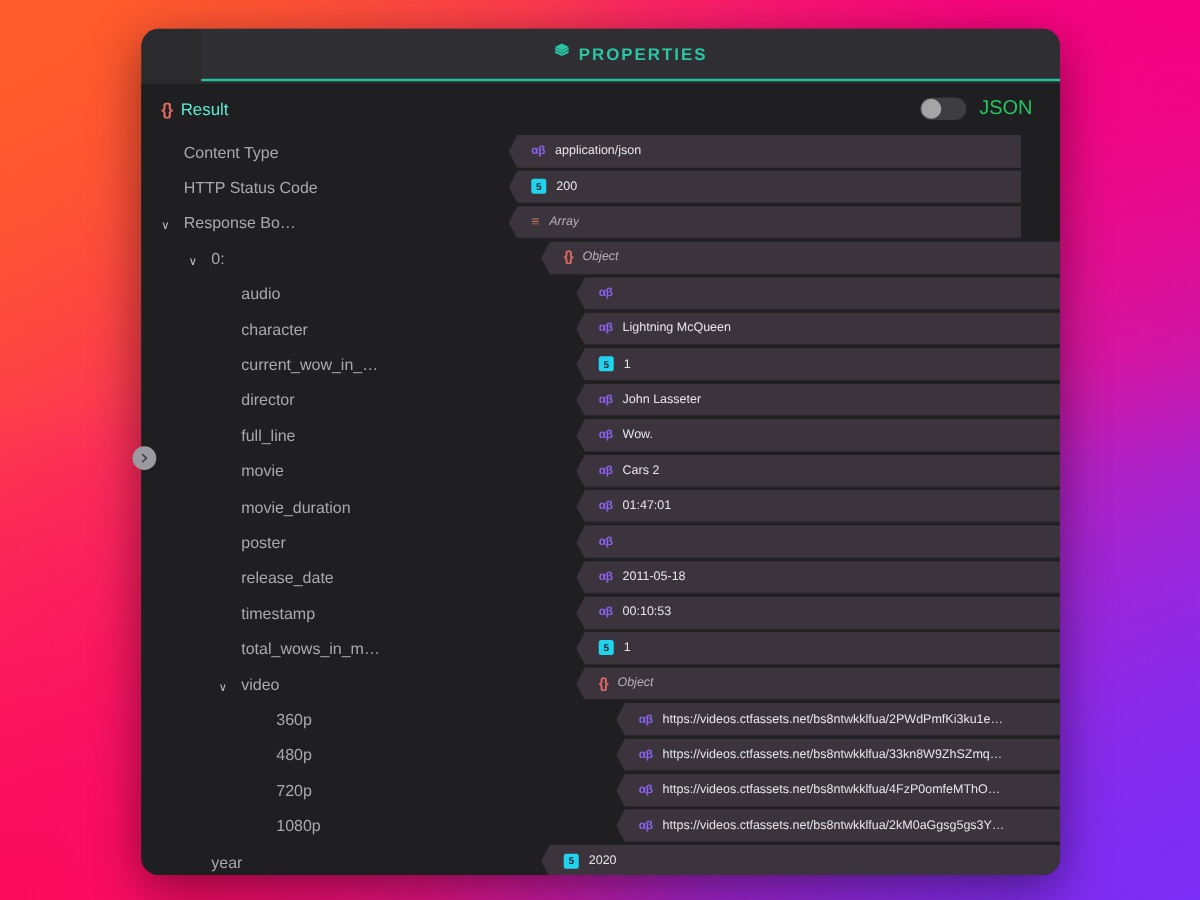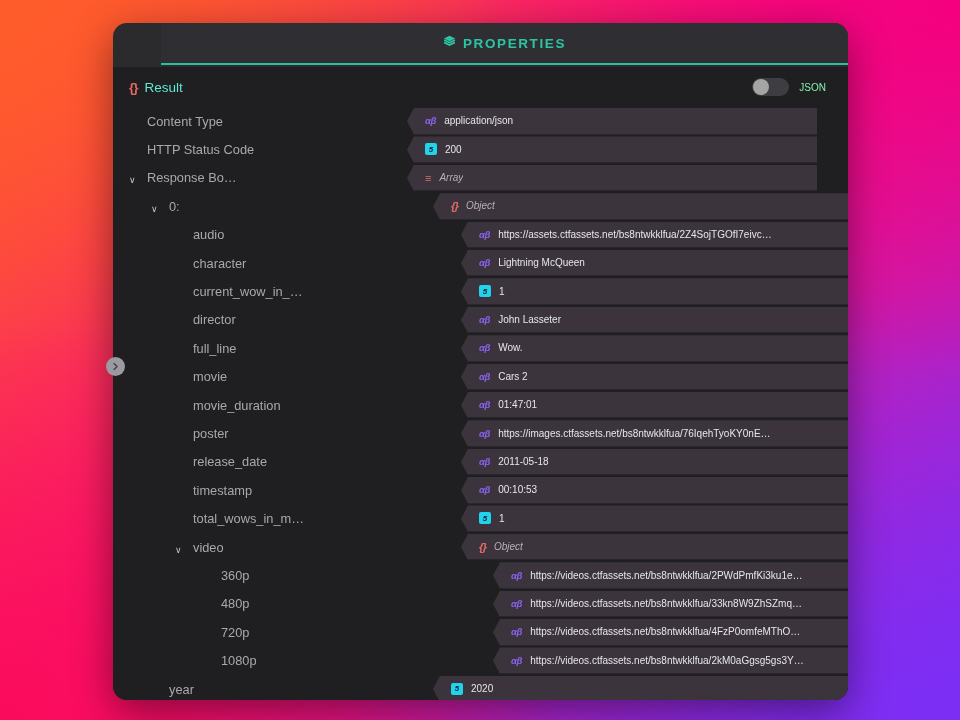--- a/index.html
+++ b/index.html
@@ -56,21 +56,21 @@
   }
   #toggle {
     width: 37px; height: 18px; border-radius: 9px;
     background: #3E3E42; position: relative; flex: none;
   }
   #toggle::after {
     content: ""; position: absolute; left: 1px; top: 1px;
     width: 16px; height: 16px; border-radius: 50%;
     background: #A5A5A5;
   }
-  #json-label { color: #86efac; font-size: 10px; }
+  #json-label { color: #22c55e; font-size: 16px; }
 
   
   #rows { position: relative; }
   .row {
     height: 28.4px; position: relative; display: flex; align-items: center;
   }
   .key {
     color: #A9A9AD; font-size: 12.8px; white-space: nowrap;
     position: relative; z-index: 3; display:flex; align-items:flex-end;
   }
@@ -90,21 +90,21 @@
     clip-path: polygon(7px 0, 100% 0, 100% 100%, 7px 100%, 0 50%);
     z-index: 2;
   }
   .val .vtext {
     color: #E6E6E8; font-size: 10px;
     white-space: nowrap; overflow: hidden; text-overflow: clip;
   }
   .val .vtext.ital { font-style: italic; color: #B6B0B8; }
 
   
-  .tico { flex: none; margin-right: 8px; display: flex; align-items: center; font-style: italic; }
+  .tico { flex: none; margin-right: 8px; display: flex; align-items: center; }
   .tico-str { color: #8C62F0; font-size: 9.5px; font-weight: bold; letter-spacing: -.3px; }
   .tico-num {
     background: #22D3EE; color: #123; font-size: 8px; font-weight: bold;
     width: 12px; height: 12px; border-radius: 2px;
     display: flex; align-items: center; justify-content: center;
   }
   .tico-obj { color: #E06A63; font-size: 11.5px; font-weight: bold; letter-spacing:-1px; }
   .tico-arr { color: #D4756B; font-size: 11px; }
 
   
@@ -188,21 +188,20 @@
             <span class="vtext ital">Object</span>
           </div>
         </div>
         <div class="row">
           <div class="key" style="margin-left: 62px;">
             <span class="caret empty">∨</span>
             <span>audio</span>
           </div>
           <div class="val" style="left: 348px; width: 416px;">
             <span class="tico tico-str">αβ</span>
-            <span class="vtext">https://assets.ctfassets.net/bs8ntwkklfua/2Z4SojTGOfI7eivc…</span>
           </div>
         </div>
         <div class="row">
           <div class="key" style="margin-left: 62px;">
             <span class="caret empty">∨</span>
             <span>character</span>
           </div>
           <div class="val" style="left: 348px; width: 416px;">
             <span class="tico tico-str">αβ</span>
             <span class="vtext">Lightning McQueen</span>
@@ -260,21 +259,20 @@
             <span class="vtext">01:47:01</span>
           </div>
         </div>
         <div class="row">
           <div class="key" style="margin-left: 62px;">
             <span class="caret empty">∨</span>
             <span>poster</span>
           </div>
           <div class="val" style="left: 348px; width: 416px;">
             <span class="tico tico-str">αβ</span>
-            <span class="vtext">https://images.ctfassets.net/bs8ntwkklfua/76IqehTyoKY0nE…</span>
           </div>
         </div>
         <div class="row">
           <div class="key" style="margin-left: 62px;">
             <span class="caret empty">∨</span>
             <span>release_date</span>
           </div>
           <div class="val" style="left: 348px; width: 416px;">
             <span class="tico tico-str">αβ</span>
             <span class="vtext">2011-05-18</span>

